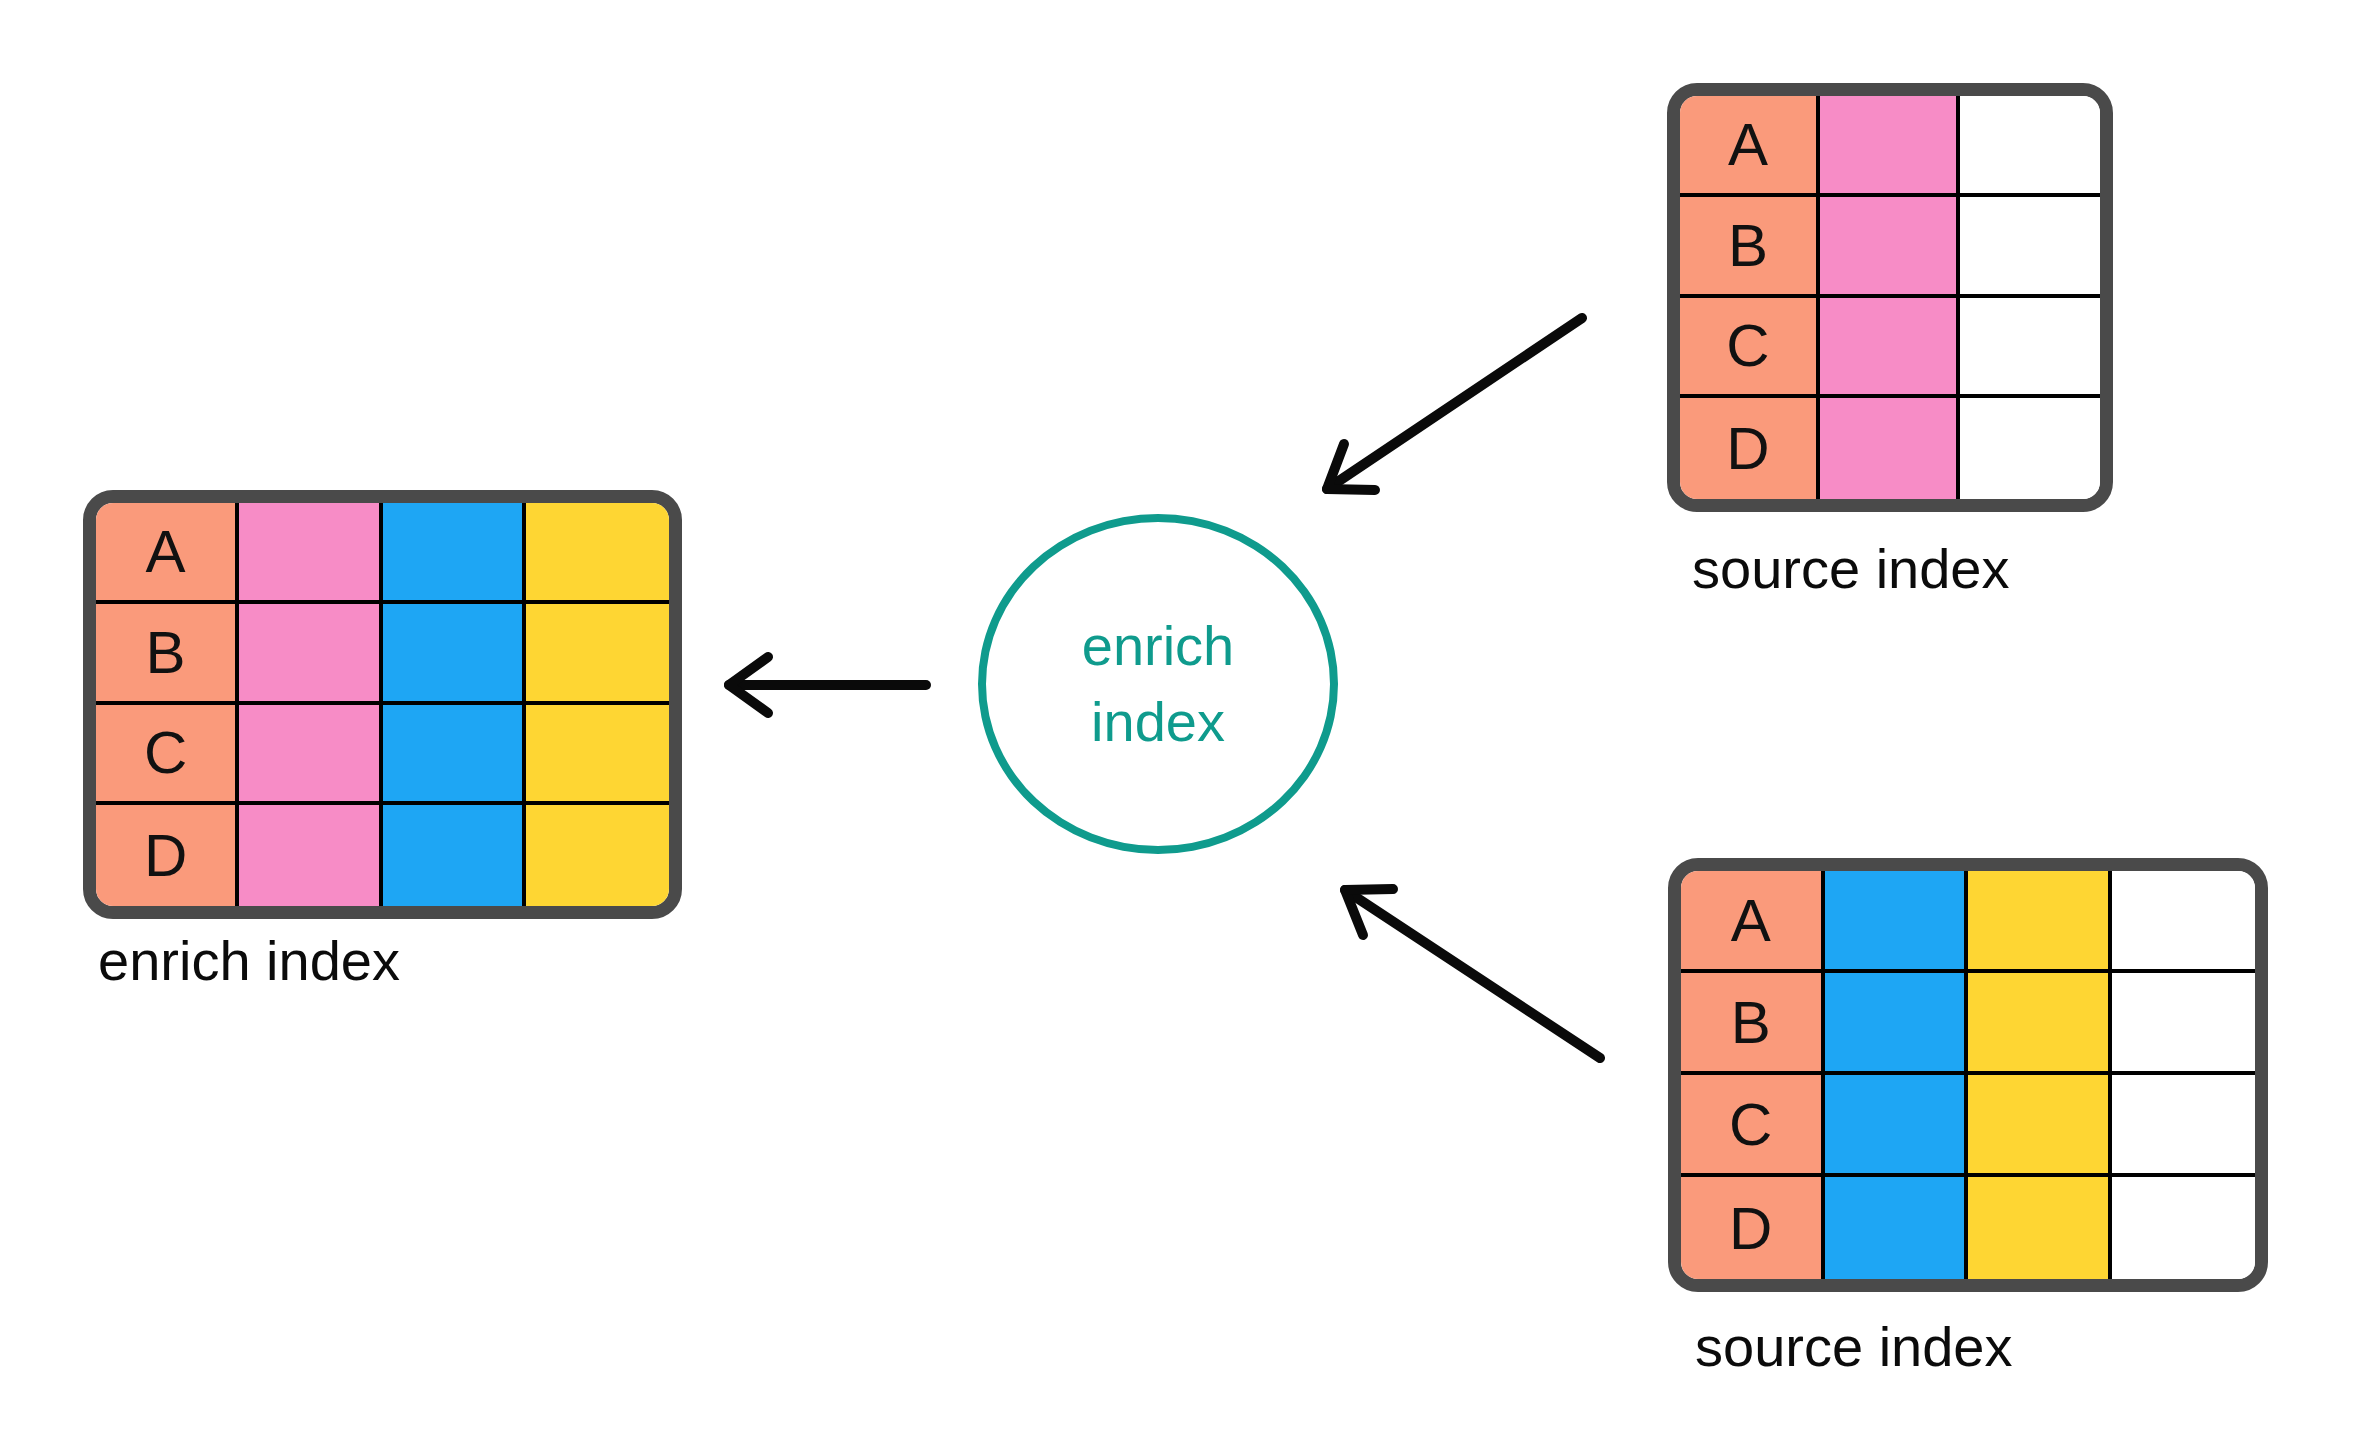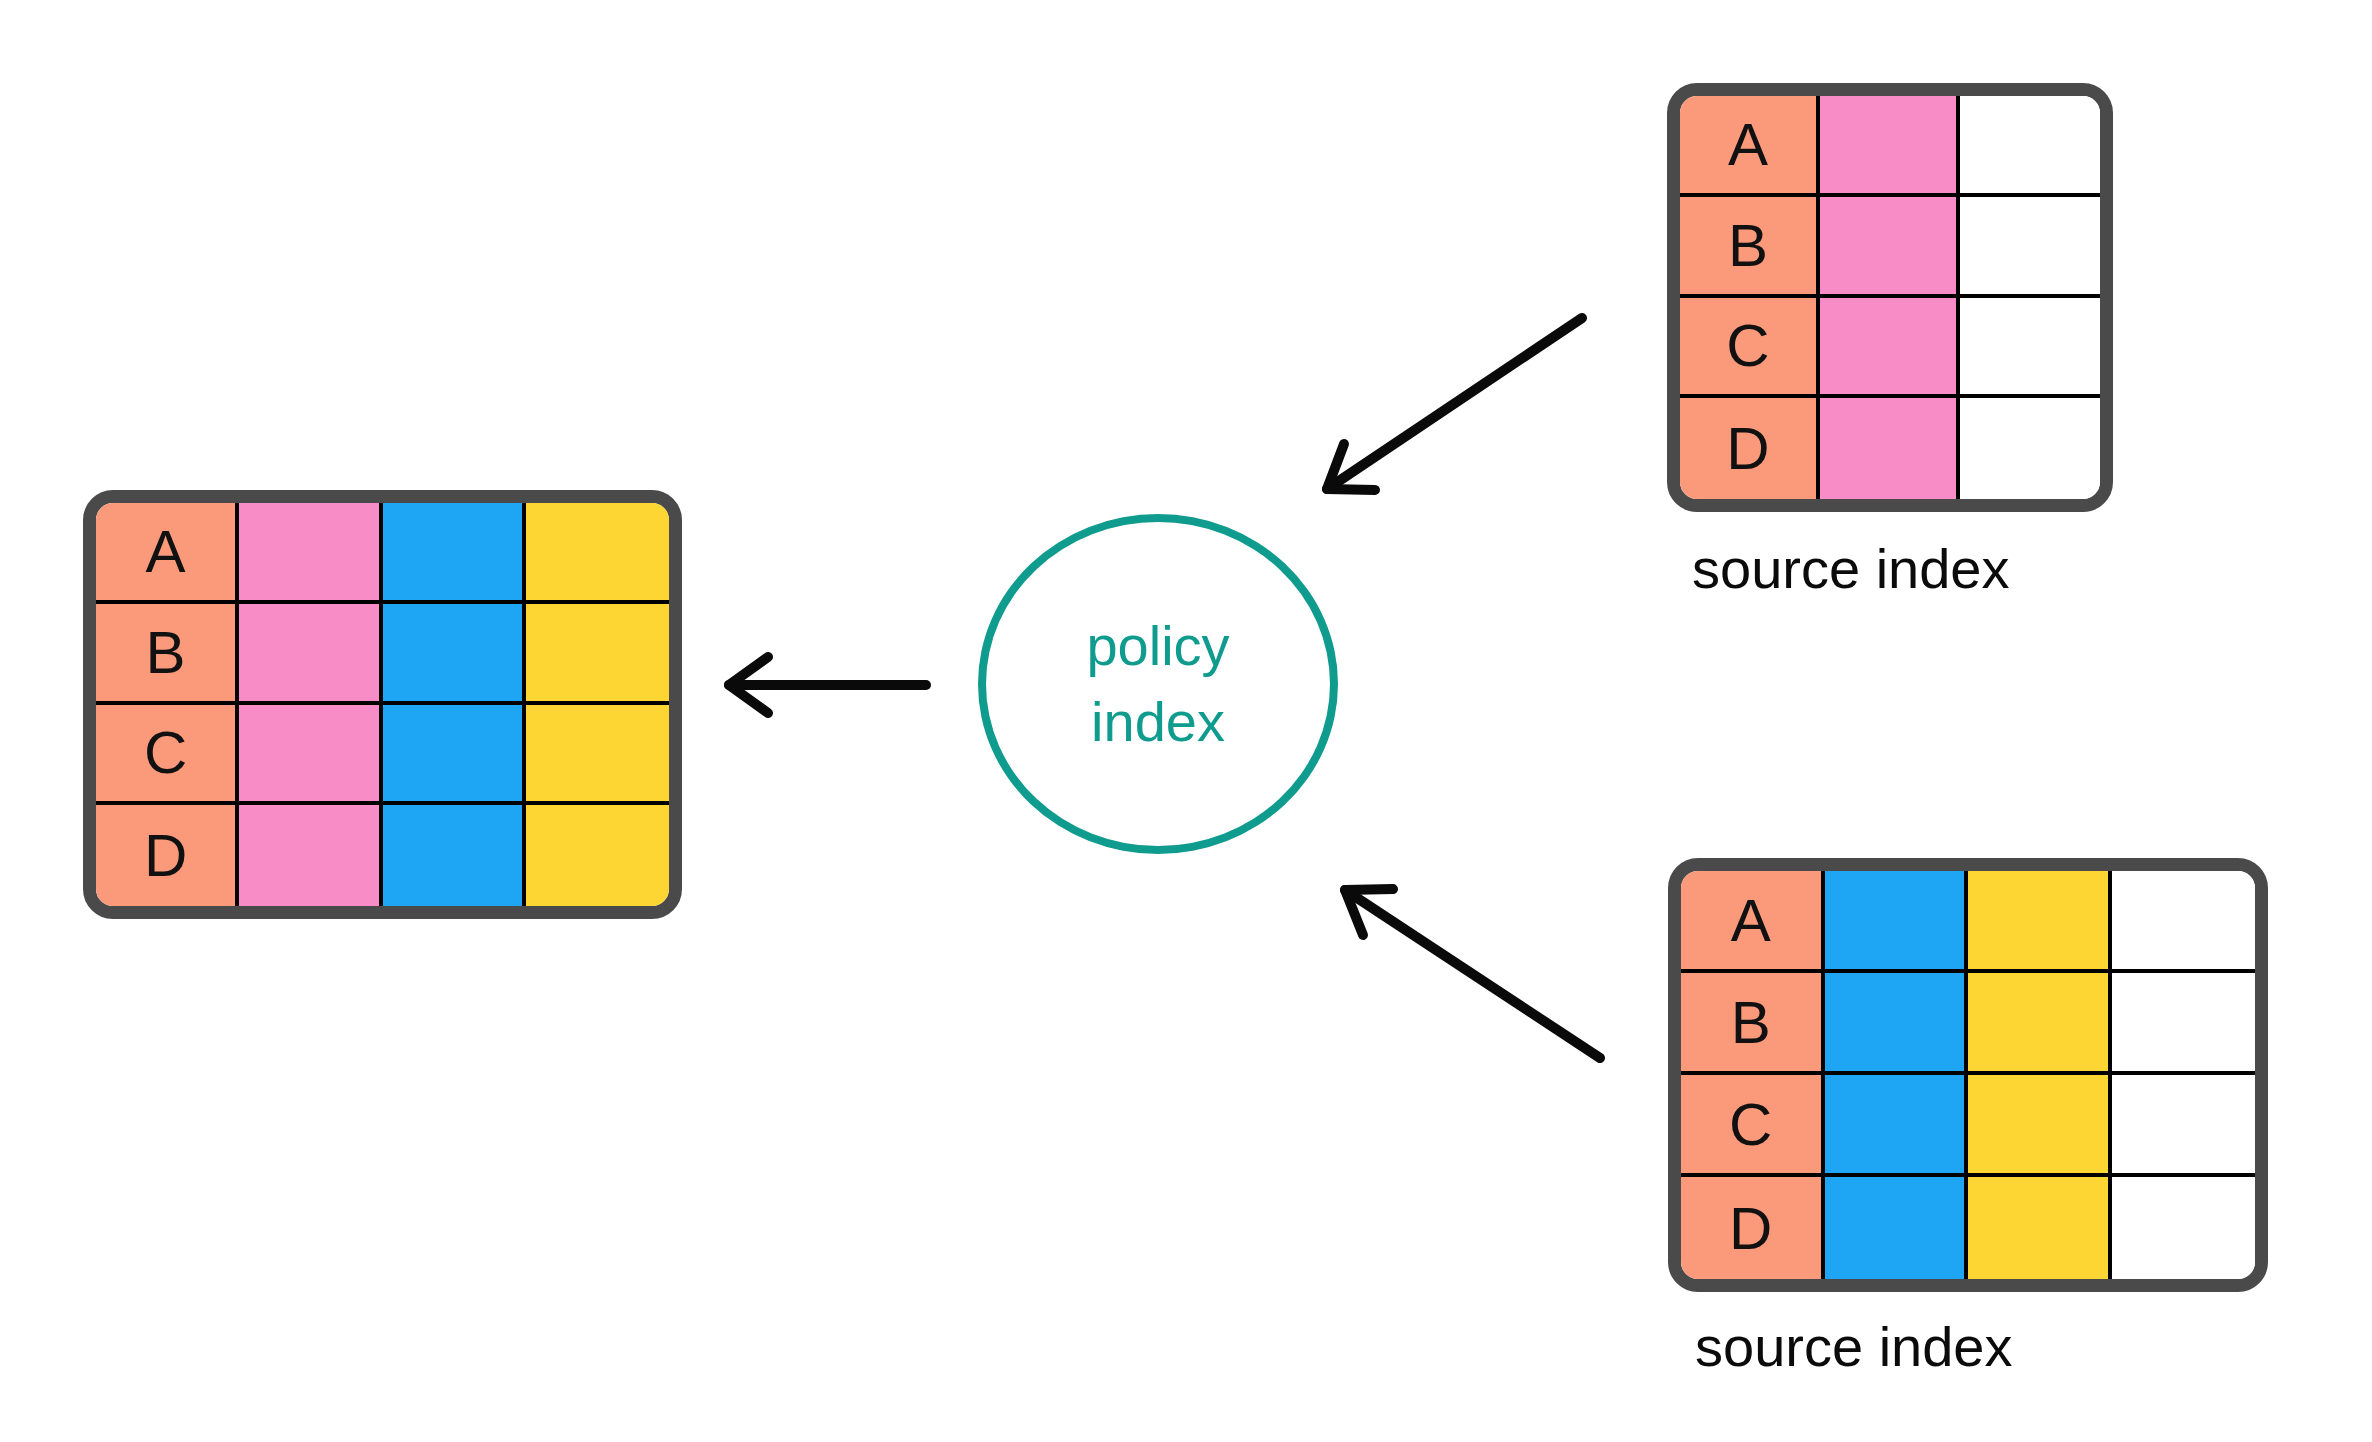--- a/index.html
+++ b/index.html
@@ -109,20 +109,21 @@
       <div class="cell last-col" style="background: rgb(254, 214, 51);"></div>
       <div class="cell" style="background: rgb(250, 154, 123);">C</div>
       <div class="cell" style="background: rgb(247, 140, 198);"></div>
       <div class="cell" style="background: rgb(30, 166, 244);"></div>
       <div class="cell last-col" style="background: rgb(254, 214, 51);"></div>
       <div class="cell last-row" style="background: rgb(250, 154, 123);">D</div>
       <div class="cell last-row" style="background: rgb(247, 140, 198);"></div>
       <div class="cell last-row" style="background: rgb(30, 166, 244);"></div>
       <div class="cell last-col last-row" style="background: rgb(254, 214, 51);"></div>
     </div>
+  <div class="tbl-label lbl-enrich">enrich index</div>
 
   <div class="idx-table source-top" style="grid-template-columns: repeat(3, 1fr);">
       <div class="cell" style="background: rgb(250, 154, 123);">A</div>
       <div class="cell" style="background: rgb(247, 140, 198);"></div>
       <div class="cell last-col" style="background: rgb(255, 255, 255);"></div>
       <div class="cell" style="background: rgb(250, 154, 123);">B</div>
       <div class="cell" style="background: rgb(247, 140, 198);"></div>
       <div class="cell last-col" style="background: rgb(255, 255, 255);"></div>
       <div class="cell" style="background: rgb(250, 154, 123);">C</div>
       <div class="cell" style="background: rgb(247, 140, 198);"></div>
@@ -148,21 +149,21 @@
       <div class="cell last-col" style="background: rgb(255, 255, 255);"></div>
       <div class="cell last-row" style="background: rgb(250, 154, 123);">D</div>
       <div class="cell last-row" style="background: rgb(30, 166, 244);"></div>
       <div class="cell last-row" style="background: rgb(254, 214, 51);"></div>
       <div class="cell last-col last-row" style="background: rgb(255, 255, 255);"></div>
     </div>
   <div class="tbl-label lbl-source-bottom">source index</div>
 
   <div class="policy-circle">
     <div class="policy-text">
-      <div>policy</div>
+      <div>enrich</div>
       <div>index</div>
     </div>
   </div>
 
   <svg class="arrows" viewBox="0 0 2372 1442">
 
     <g>
       <path d="M 1582 318 L 1327 489"></path>
       <path d="M 1375 490 L 1327 489 L 1344 444"></path>
     </g>

